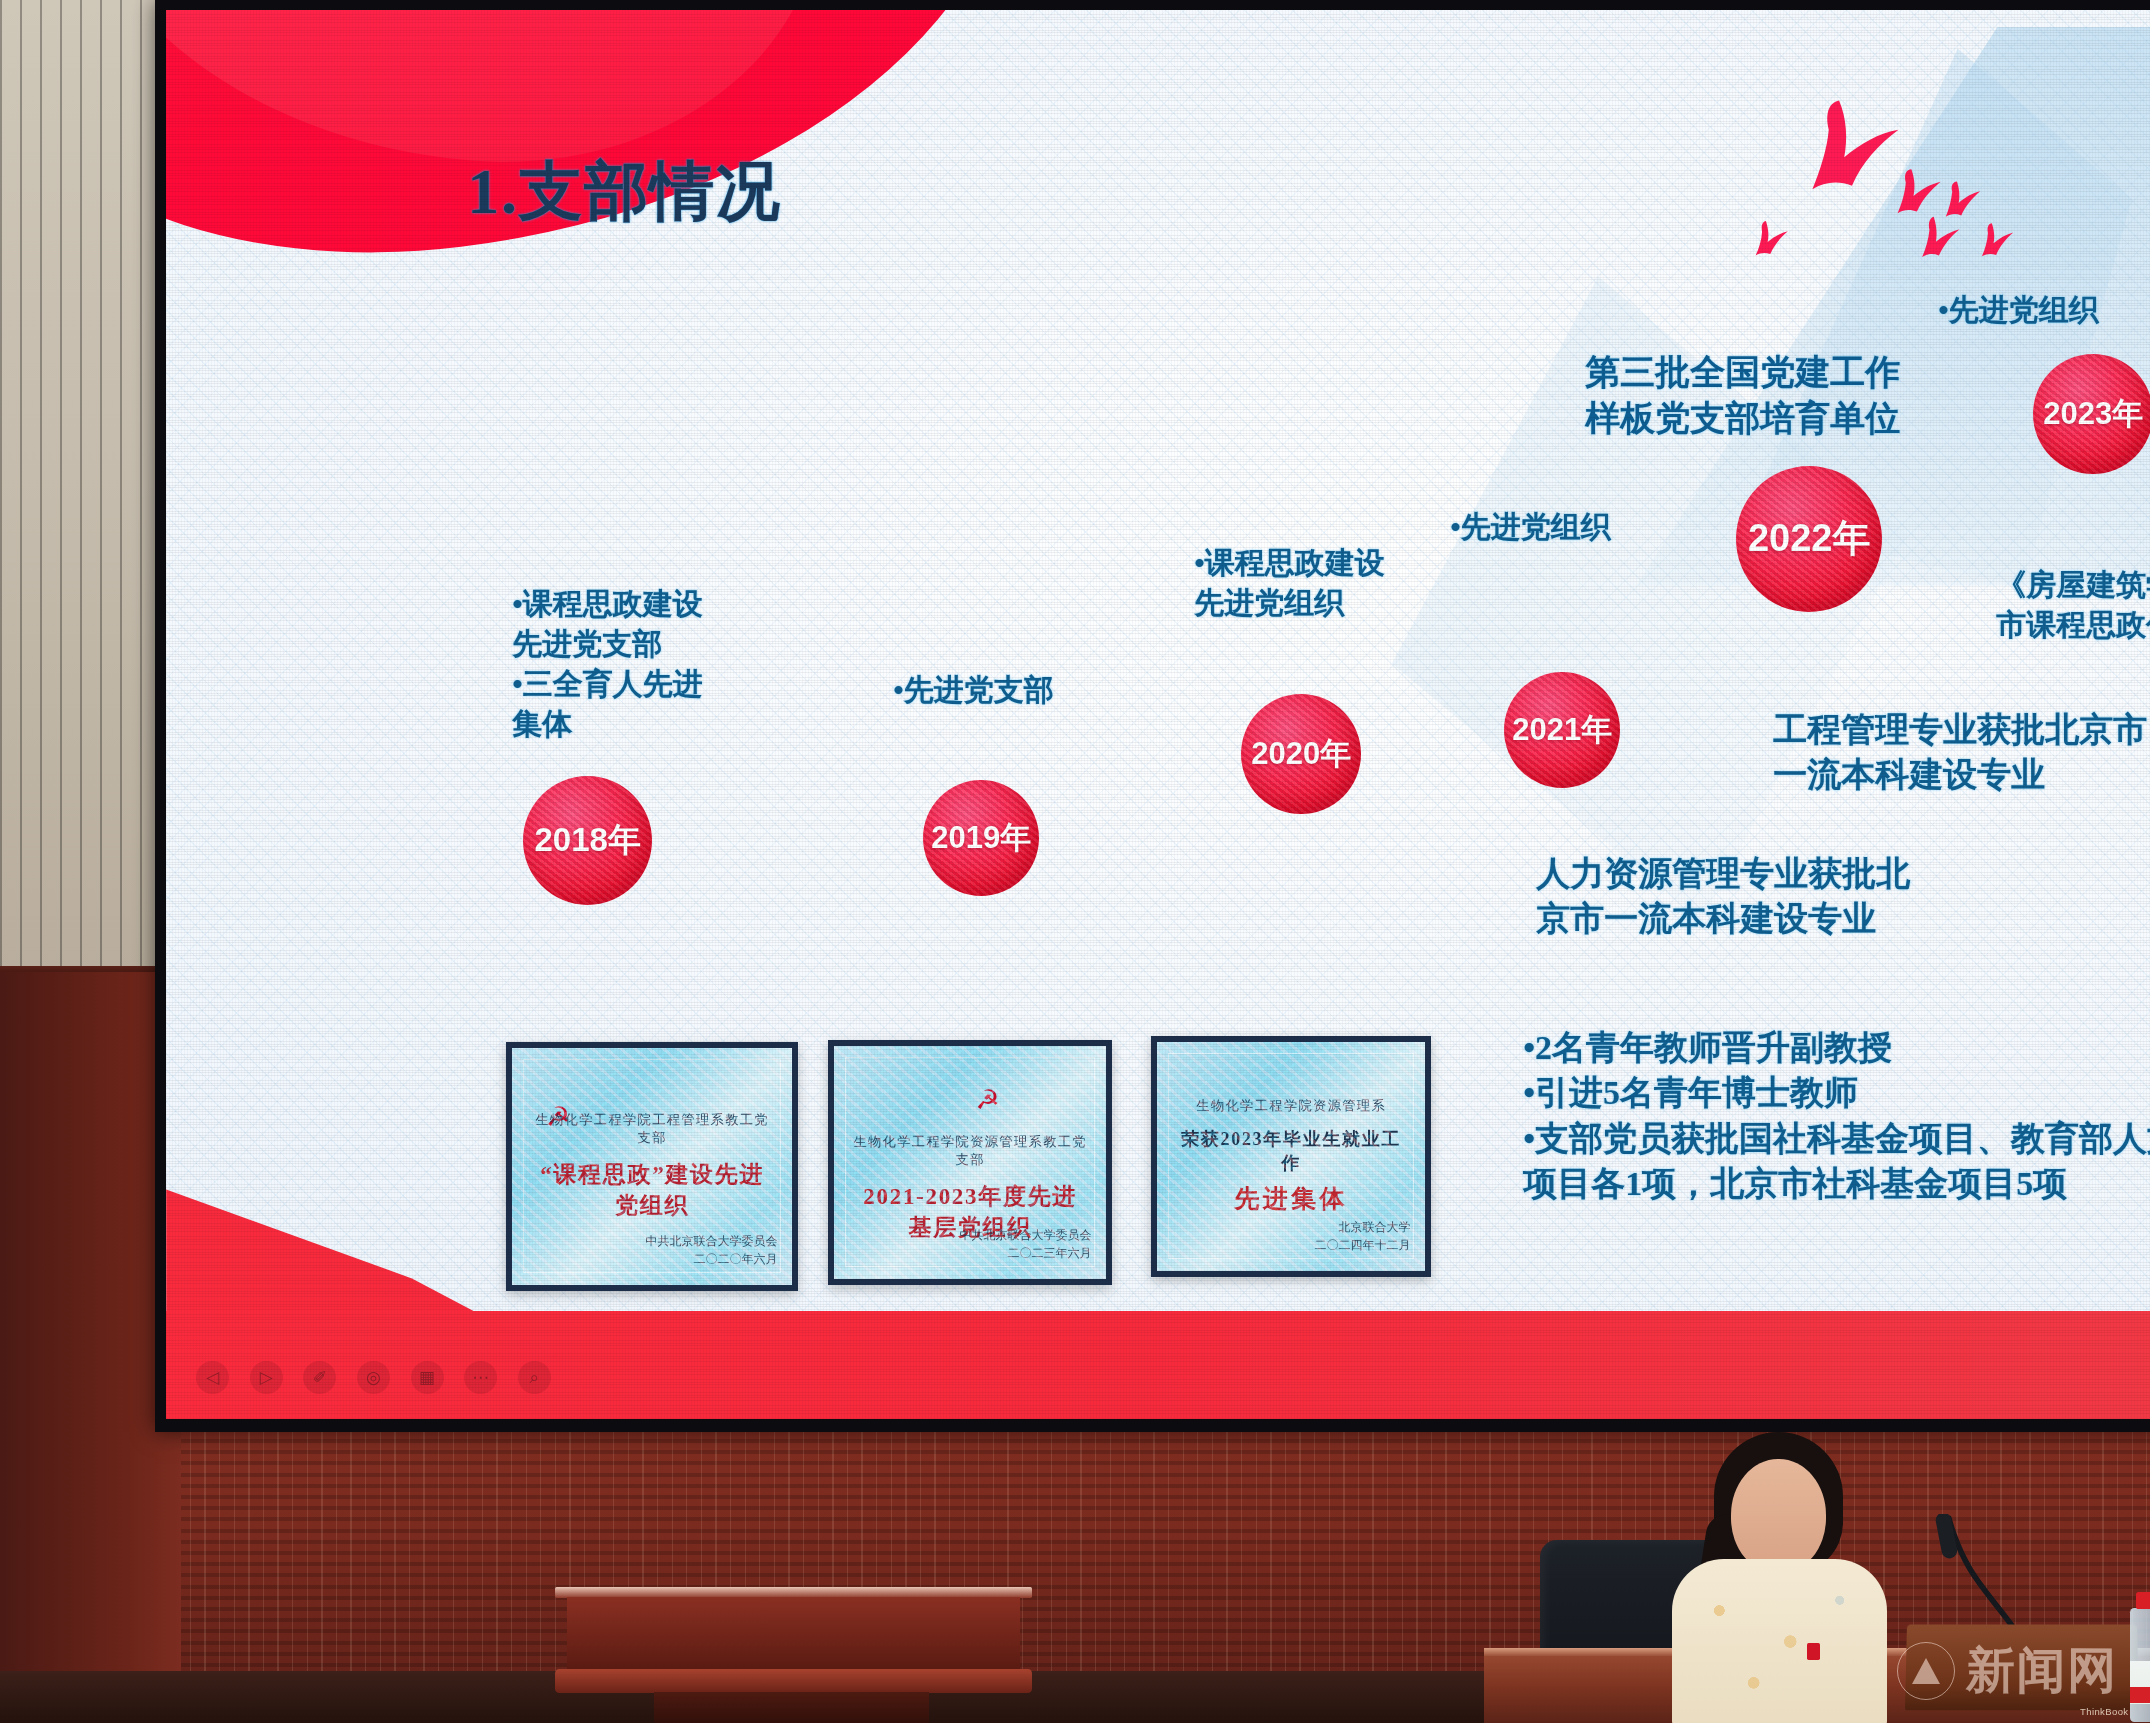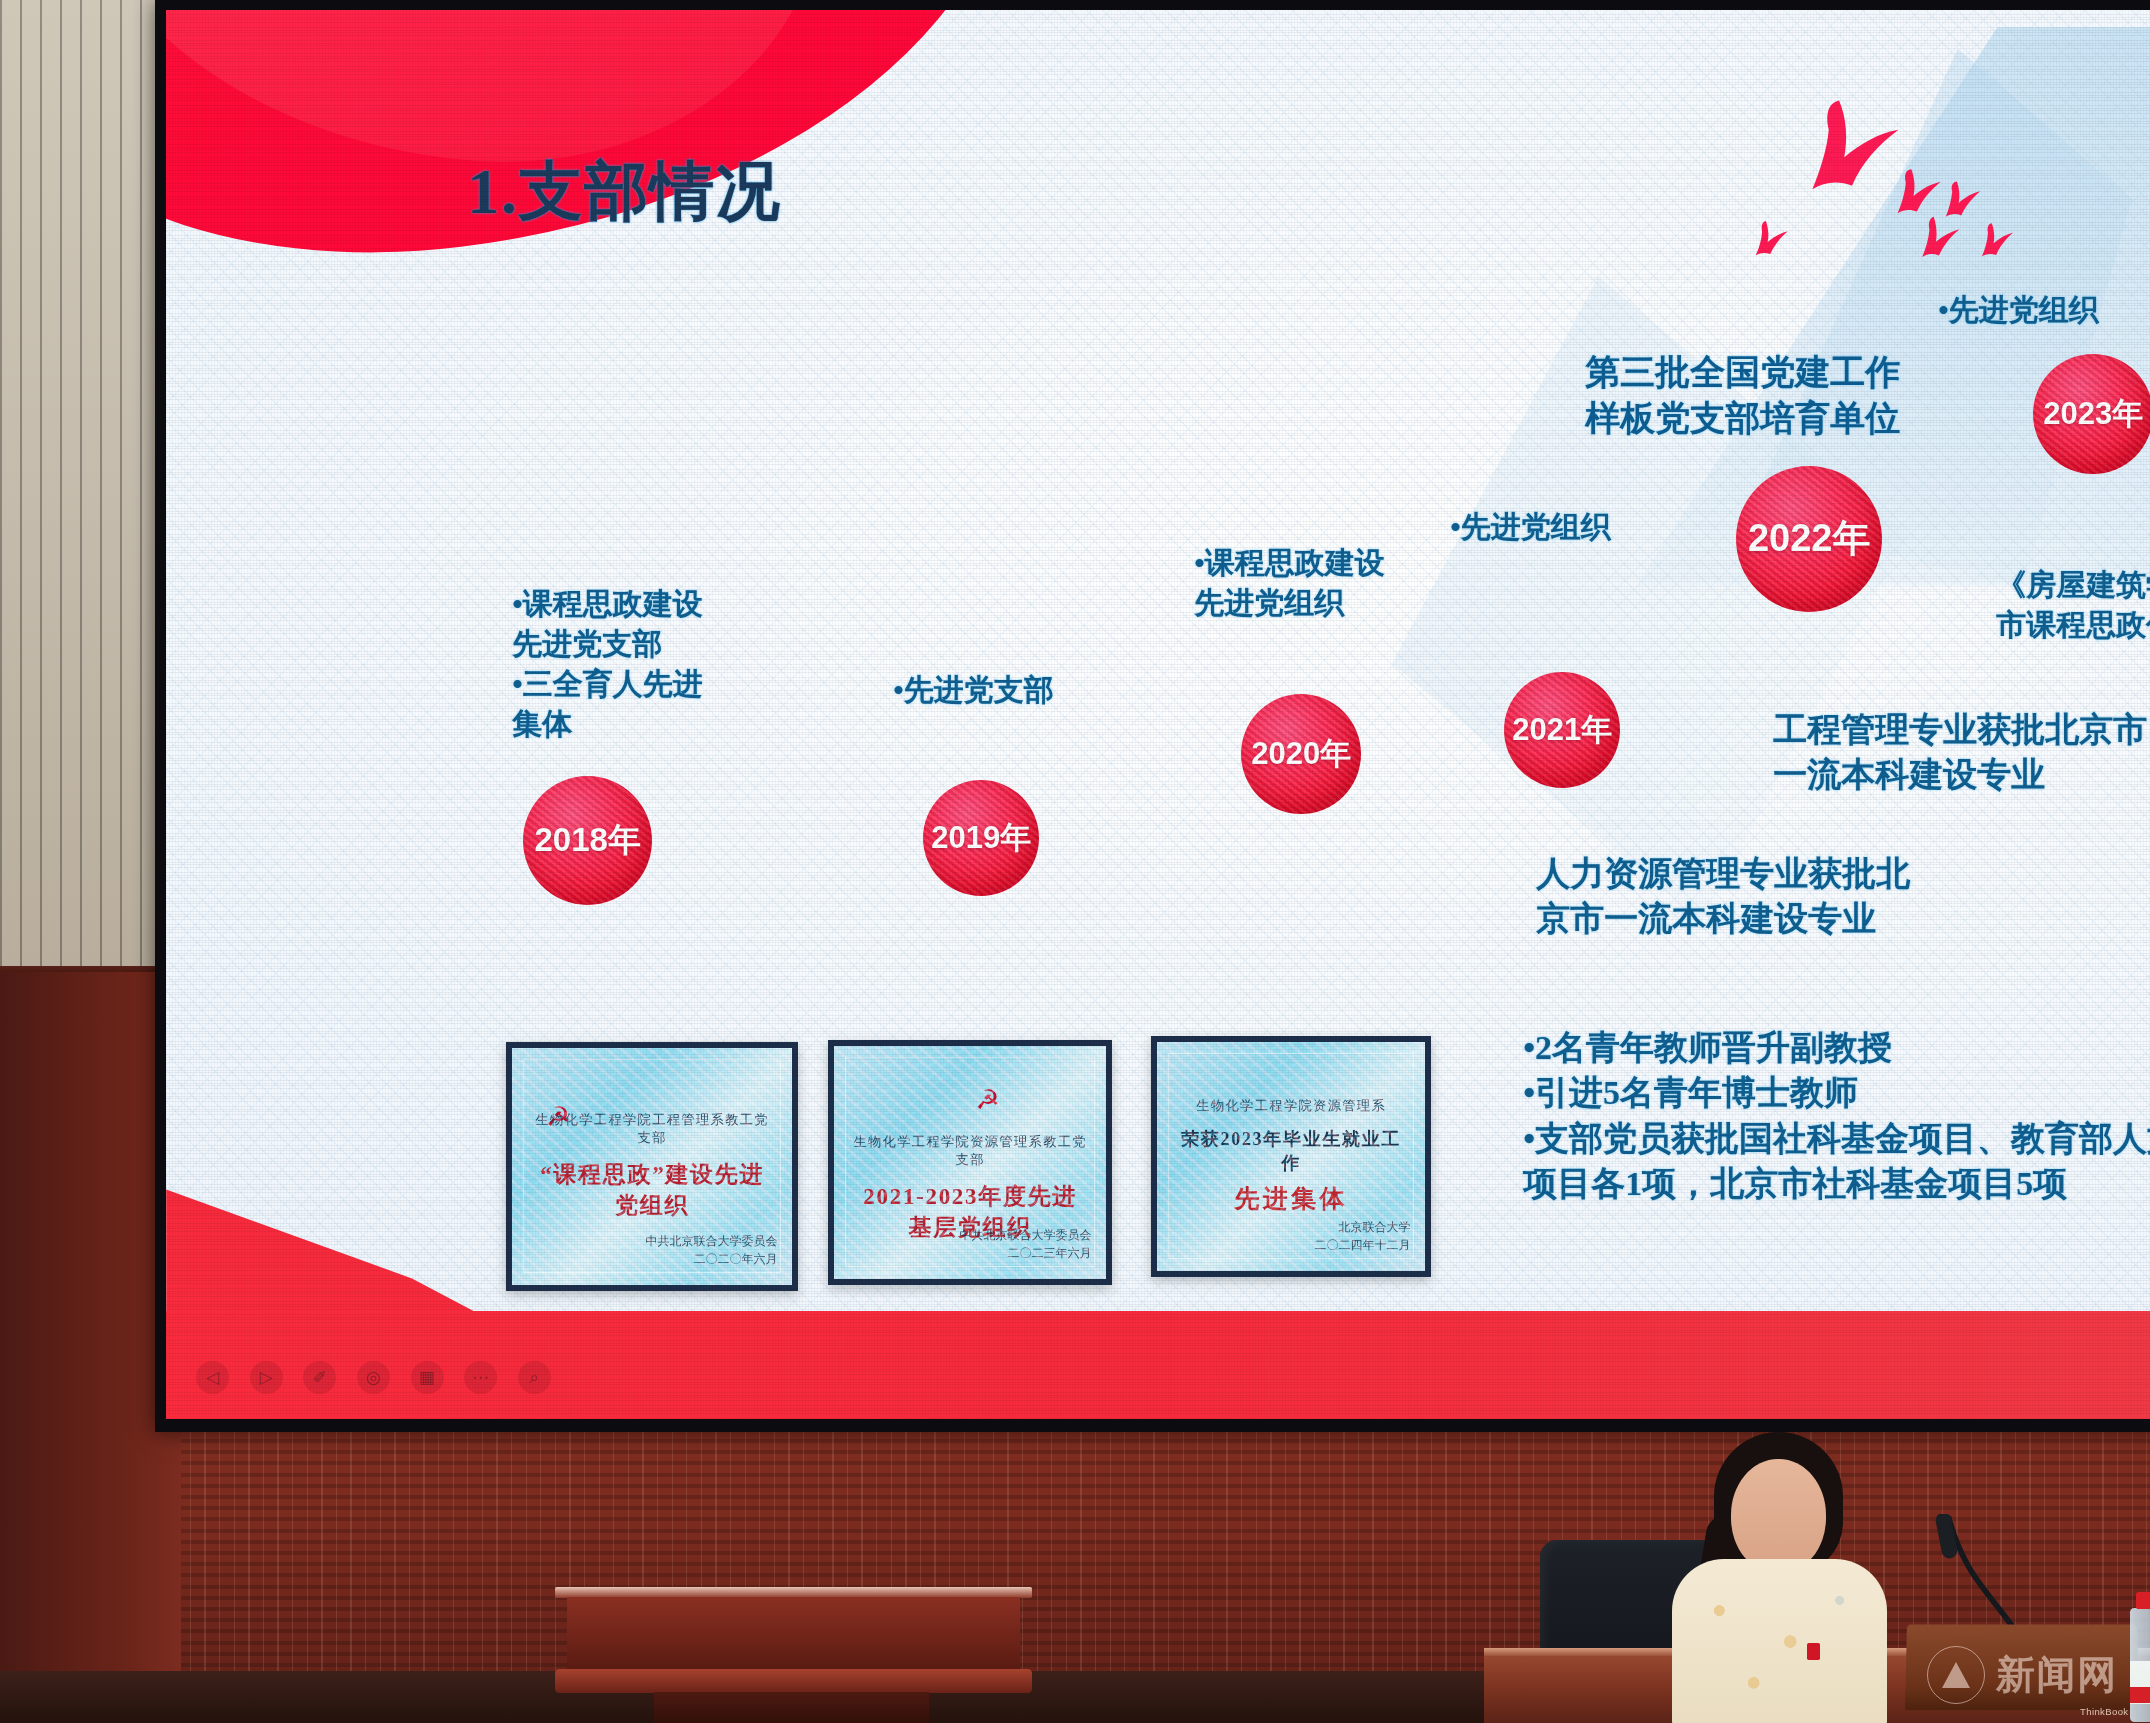--- a/index.html
+++ b/index.html
@@ -243,21 +243,21 @@
       background:#d62027; }
 
   
   #watermark{ position:absolute; right:32px; bottom:19.4px; z-index:70;
       display:flex; align-items:center; gap:11.2px; opacity:.62; }
   #watermark .seal{ width:58px; height:58px; border-radius:50%;
       border:1.7px solid rgba(255,235,225,.85); position:relative;
       display:flex; align-items:center; justify-content:center; }
   #watermark .seal .tri{ width:0; height:0; border-left:14.6px solid transparent;
       border-right:14.6px solid transparent; border-bottom:26px solid rgba(255,235,225,.9); }
-  #watermark .wm-text{ font-size:39px; color:rgba(255,238,228,.88);
+  #watermark .wm-text{ font-size:49px; color:rgba(255,238,228,.88);
       font-family:"Liberation Serif", serif; font-weight:700; letter-spacing:1.7px; }
 </style>
 </head>
 <body>
 
 <div id="room">
 
   <div class="wall-upper"></div>
   <div class="wall-upper-right"></div>
 

